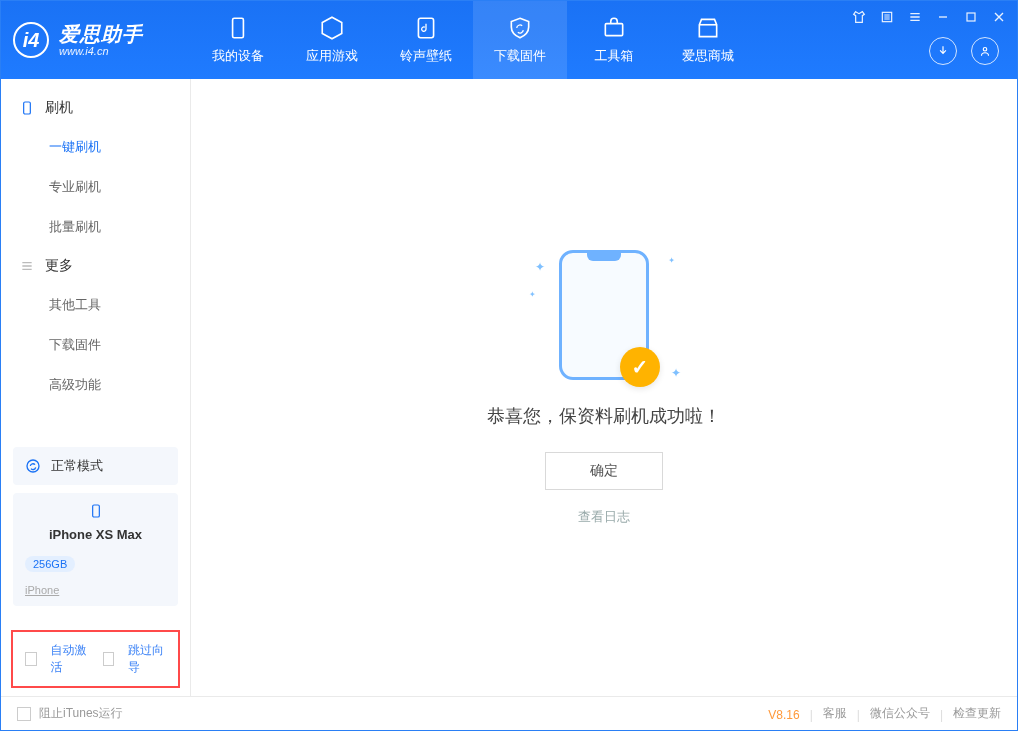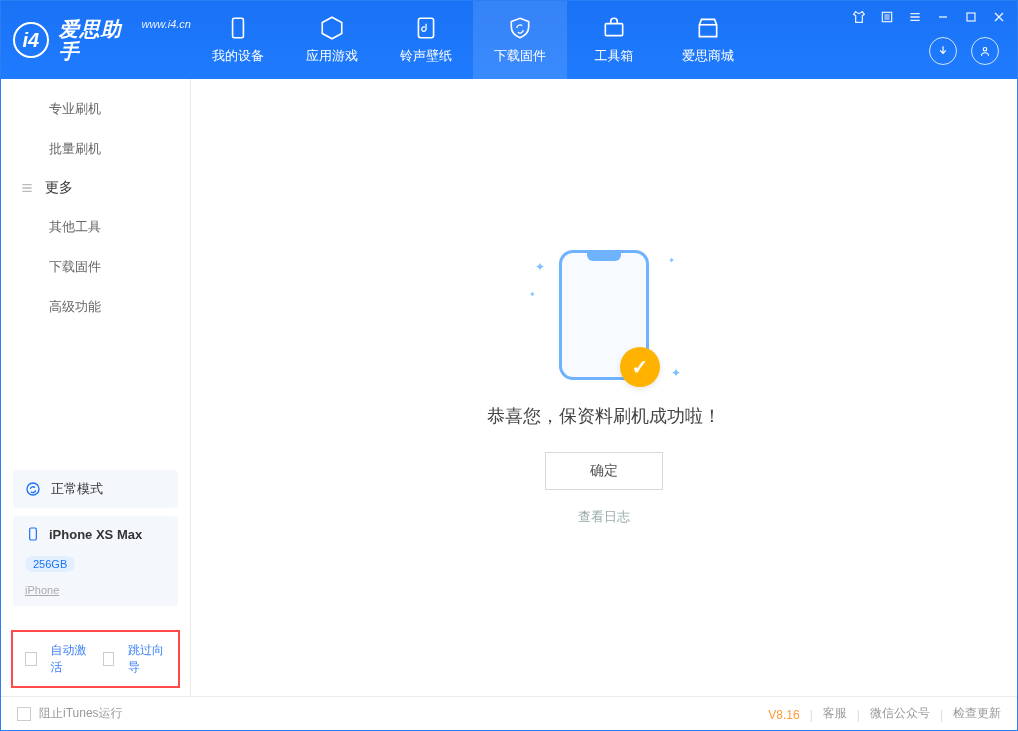--- a/index.html
+++ b/index.html
@@ -1,40 +1,40 @@
 <!DOCTYPE html>
 <html><head>
 <meta charset="utf-8">
 <style>
 * { margin: 0; padding: 0; box-sizing: border-box; font-family: "Microsoft YaHei", sans-serif; }
 body { background: #fff; width: 1018px; height: 731px; border: 1px solid #2a7ff5; display: flex; flex-direction: column; overflow: hidden; }
 .header { background: linear-gradient(to bottom, #1a72f5, #1f7bff); height: 78px; display: flex; align-items: center; color: #fff; position: relative; }
 .logo-section { display: flex; align-items: center; padding-left: 12px; width: 190px; font-style: italic; }
 .logo-icon { width: 36px; height: 36px; border: 2.5px solid #fff; border-radius: 50%; display: flex; align-items: center; justify-content: center; font-weight: bold; font-size: 20px; margin-right: 10px;}
-.logo-text-wrap { display: flex; flex-direction: row; }
+.logo-text-wrap { display: flex; flex-direction: column; }
 .logo-text { font-size: 20px; font-weight: bold; letter-spacing: 1px; line-height: 1.1;}
 .logo-sub { font-size: 11px; opacity: 0.9; }
 .nav-tabs { display: flex; height: 100%; }
 .nav-tab { width: 94px; display: flex; flex-direction: column; align-items: center; justify-content: center; cursor: pointer; font-size: 13px; gap: 6px; }
 .nav-tab.active { background: rgba(255,255,255,0.12); }
 .nav-tab svg { width: 26px; height: 26px; fill: #fff; }
 .window-controls { position: absolute; top: 8px; right: 10px; display: flex; gap: 12px; align-items: center; }
 .window-controls span { cursor: pointer; font-size: 14px; opacity: 0.9; display: inline-flex; align-items: center;}
 .header-right-icons { position: absolute; right: 18px; bottom: 14px; display: flex; gap: 14px; }
 .header-right-icons .circ { width: 28px; height: 28px; border: 1.5px solid rgba(255,255,255,0.8); border-radius: 50%; display: flex; align-items: center; justify-content: center; cursor: pointer; }
 .body-row { flex: 1; display: flex; overflow: hidden; }
 .sidebar { width: 190px; border-right: 1px solid #eaeaea; display: flex; flex-direction: column; padding-top: 10px;}
 .side-group-title { display: flex; align-items: center; padding: 10px 18px; font-size: 14px; color: #333; gap: 10px;}
 .side-item { padding: 11px 18px 11px 48px; font-size: 13px; color: #666; cursor: pointer; }
 .side-item.active { color: #1a72f5; }
 .side-flex-spacer { flex: 1; }
 .device-cards { padding: 8px 12px; }
 .device-card { background: #f4f7fc; border-radius: 4px; padding: 10px 12px; margin-bottom: 8px; display: flex; align-items: center; gap: 10px; font-size: 13px; color: #333;}
 .device-card.device { flex-direction: column; align-items: flex-start; }
-.device-card .row { display: flex; align-items: center; gap: 8px; width: 100%;}
+.device-card .row { display: flex; align-items: center; gap: 8px; width: 100%; flex-direction: column;}
 .badge { display: inline-block; background: #e3efff; color: #1a72f5; font-size: 11px; padding: 2px 8px; border-radius: 10px; margin-top: 4px;}
 .device-sub { color: #aaa; font-size: 11px; margin-top: 2px; text-decoration: underline;}
 .bottom-opts { border: 2px solid #ff4a4a; padding: 10px 12px; margin: 8px 10px; display: flex; gap: 14px; align-items: center; font-size: 12px; color: #3b82f6;}
 .checkbox { width: 14px; height: 14px; border: 1px solid #ccc; display: inline-block; }
 .main { flex: 1; display: flex; flex-direction: column; align-items: center; justify-content: center; position: relative; }
 .phone-ill { width: 90px; height: 130px; border: 3px solid #6fb2ff; border-radius: 14px; position: relative; background: #f7fbff; margin-bottom: 18px;}
 .phone-ill .notch { position: absolute; top: 0; left: 50%; transform: translateX(-50%); width: 34px; height: 8px; background: #6fb2ff; border-radius: 0 0 6px 6px;}
 .phone-check { position: absolute; bottom: -10px; right: -14px; width: 40px; height: 40px; background: #ffb300; border-radius: 50%; display: flex; align-items: center; justify-content: center; color: #fff; font-size: 20px; font-weight: bold; box-shadow: 0 2px 6px rgba(0,0,0,0.1);}
 .sparkle { position: absolute; color: #7fc0ff; font-size: 12px; }
 .sparkle.s1 { top: 10px; left: -24px; } .sparkle.s2 { top: 40px; left: -30px; font-size: 8px;} .sparkle.s3 { top: 6px; right: -26px; font-size: 8px;} .sparkle.s4 { bottom: 18px; right: -32px; }
@@ -143,20 +143,27 @@
         <svg width="14" height="14" viewBox="0 0 24 24" fill="none" stroke="#fff" stroke-width="2">
           <circle cx="12" cy="9" r="3"></circle>
           <path d="M6 20c0-3 3-5 6-5s6 2 6 5"></path>
         </svg>
       </div>
   </div>
 </div>
 
 <div class="body-row">
   <div class="sidebar">
+    <div class="side-group-title">
+      <svg class="small-icon" viewBox="0 0 24 24" fill="none" stroke="#1a72f5" stroke-width="1.8">
+          <rect x="7" y="3" width="10" height="18" rx="2"></rect>
+        </svg>
+      <span>刷机</span>
+    </div>
+    <div class="side-item active">一键刷机</div>
     <div class="side-item">专业刷机</div>
     <div class="side-item">批量刷机</div>
 
     <div class="side-group-title">
       <svg class="small-icon" viewBox="0 0 24 24" fill="none" stroke="#bbb" stroke-width="2">
           <path d="M5 7h14M5 12h14M5 17h14"></path>
         </svg>
       <span>更多</span>
     </div>
     <div class="side-item">其他工具</div>

